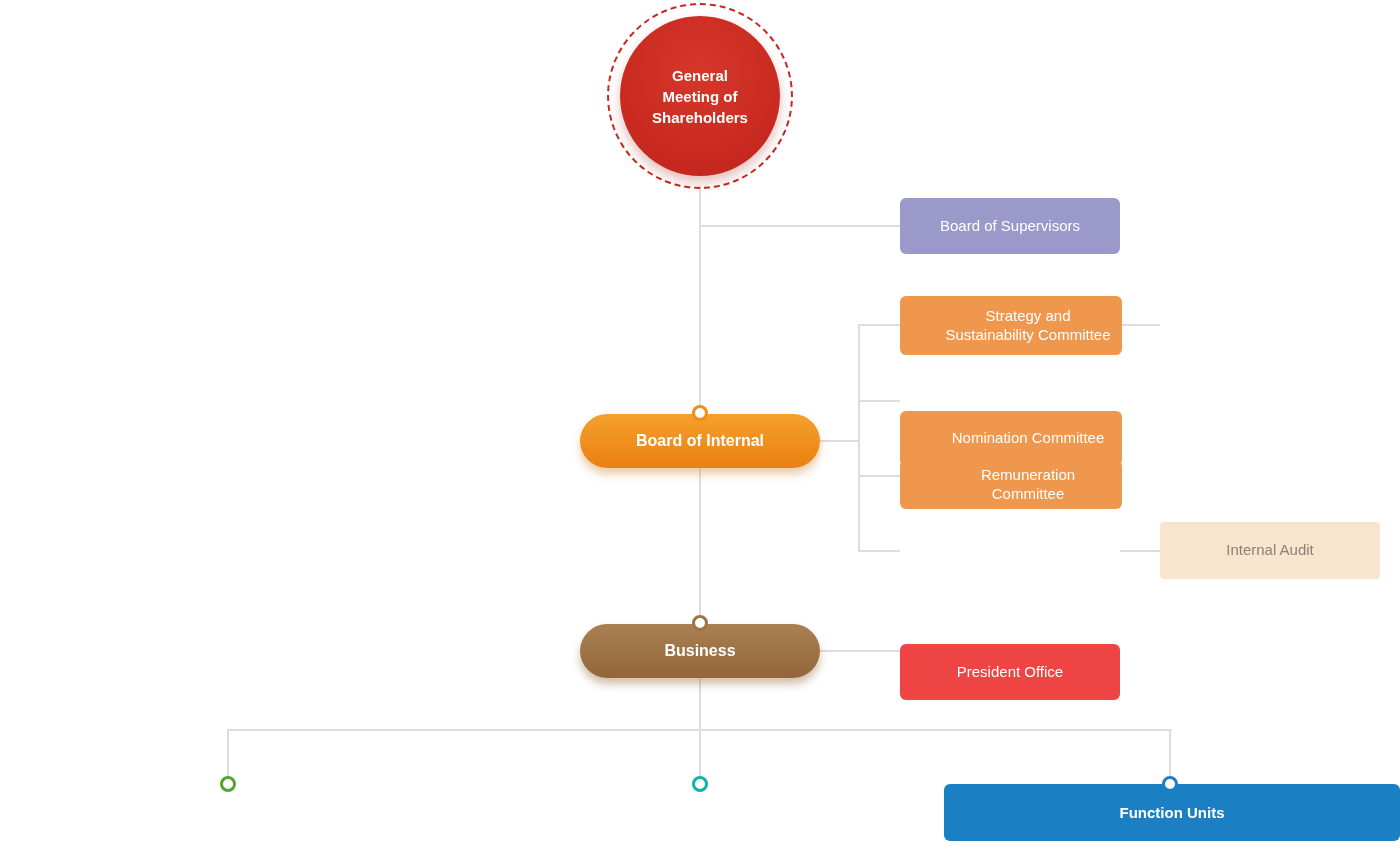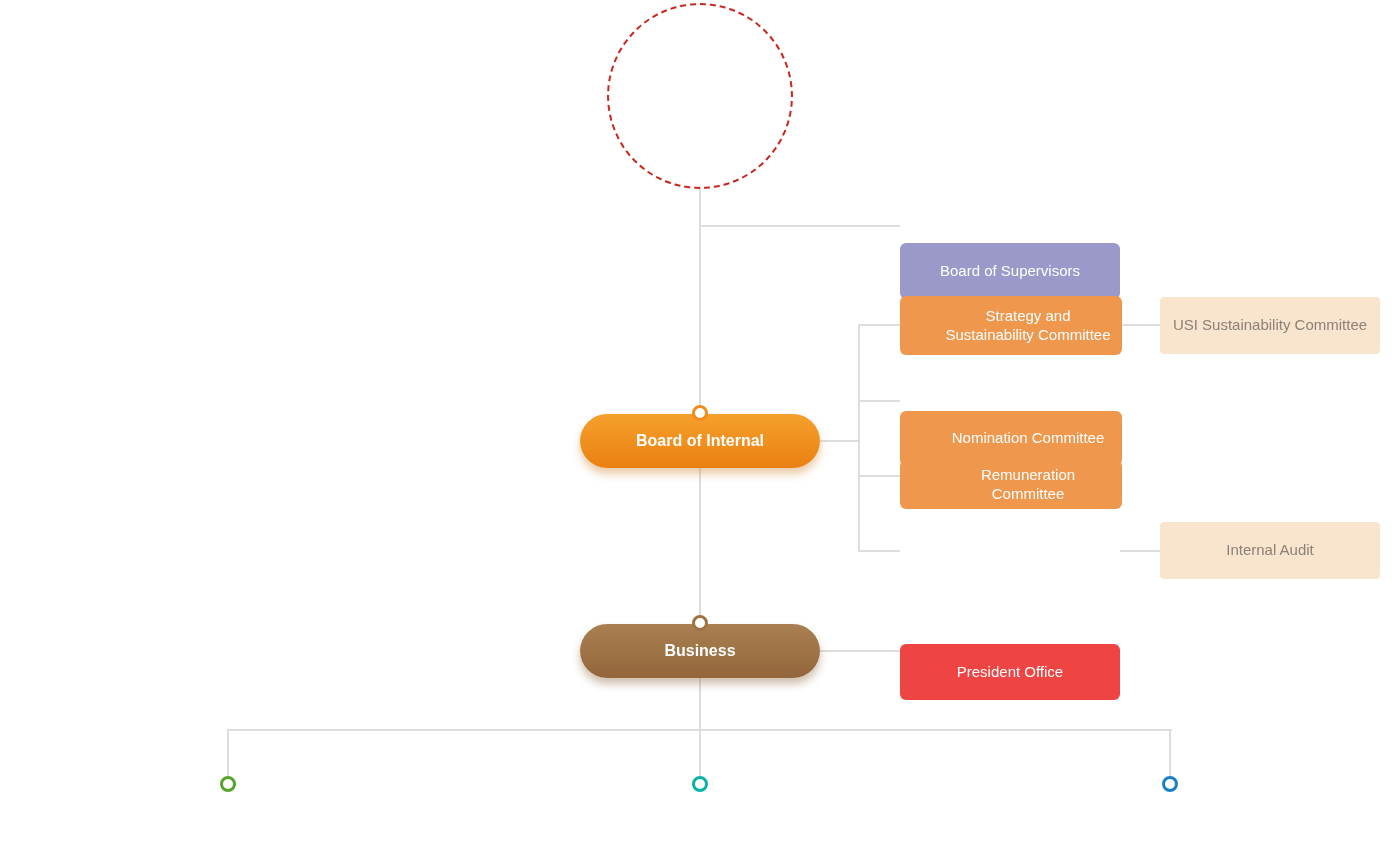--- a/index.html
+++ b/index.html
@@ -49,21 +49,21 @@
   .box {
     position: absolute;
     border-radius: 6px;
     display: flex; align-items: center; justify-content: center;
     text-align: center;
     color: #ffffff;
     font-size: 15px;
     line-height: 1.25;
     padding: 4px 10px;
   }
-  .box-supervisors { left: 900px; top: 198px; width: 220px; height: 56px; background: #9a99c9; margin-top: 45px; }
+  .box-supervisors { left: 900px; top: 198px; width: 220px; height: 56px; background: #9a99c9; }
 
   .box-committee { left: 900px; width: 222px; background: #f0974e; padding-left: 44px; }
   .box-committee-1 { top: 296px; height: 59px; }
   .box-committee-2 { top: 373px; height: 55px; margin-top: 38px; }
   .box-committee-3 { top: 460px; height: 49px; align-items: center; }
   .box-committee-4 { top: 523px; height: 55px; }
 
   .box-peach {
     left: 1160px; width: 220px; height: 57px;
     background: #f9e4ce;
@@ -141,54 +141,57 @@
   <div class="line h-line" style="left:1120px; top:550px; width:40px;"></div>
   <div class="line v-line" style="left:699px; top:468px; height:156px;"></div>
   <div class="line h-line" style="left:820px; top:650px; width:80px;"></div>
   <div class="line v-line" style="left:699px; top:678px; height:53px;"></div>
   <div class="line h-line" style="left:227px; top:729px; width:945px;"></div>
   <div class="line v-line" style="left:227px; top:729px; height:55px;"></div>
   <div class="line v-line" style="left:699px; top:729px; height:55px;"></div>
   <div class="line v-line" style="left:1169px; top:729px; height:55px;"></div>
 
   <div class="root-ring"></div>
+  <div class="root-circle">
+    <div class="label">General Meeting of Shareholders</div>
+  </div>
 
   <div class="box box-supervisors">
     <span>Board of Supervisors</span>
   </div>
 
   <div class="pill pill-board">
     <span>Board of Internal</span>
   </div>
   <div class="node node-board"></div>
 
   <div class="box box-committee box-committee-1">
     <span>Strategy and Sustainability Committee</span>
   </div>
   <div class="box box-committee box-committee-2">
     <span>Nomination Committee</span>
   </div>
   <div class="box box-committee box-committee-3">
     <span>Remuneration Committee</span>
   </div>
 
-  <div class="box box-peach box-peach-1">
-    <span>USI Sustainability Committee</span>
-  </div>
   <div class="box box-peach box-peach-2">
     <span>Internal Audit</span>
   </div>
 
   <div class="pill pill-president">
     <span>Business</span>
   </div>
   <div class="node node-president"></div>
 
   <div class="box box-president-office">
     <span>President Office</span>
   </div>
 
+  <div class="bar bar-fu">
+    <span>Function Units</span>
+  </div>
 
   <div class="node node-mfg"></div>
   <div class="node node-bu"></div>
   <div class="node node-fu"></div>
 
 </div>
 
 </body></html>

